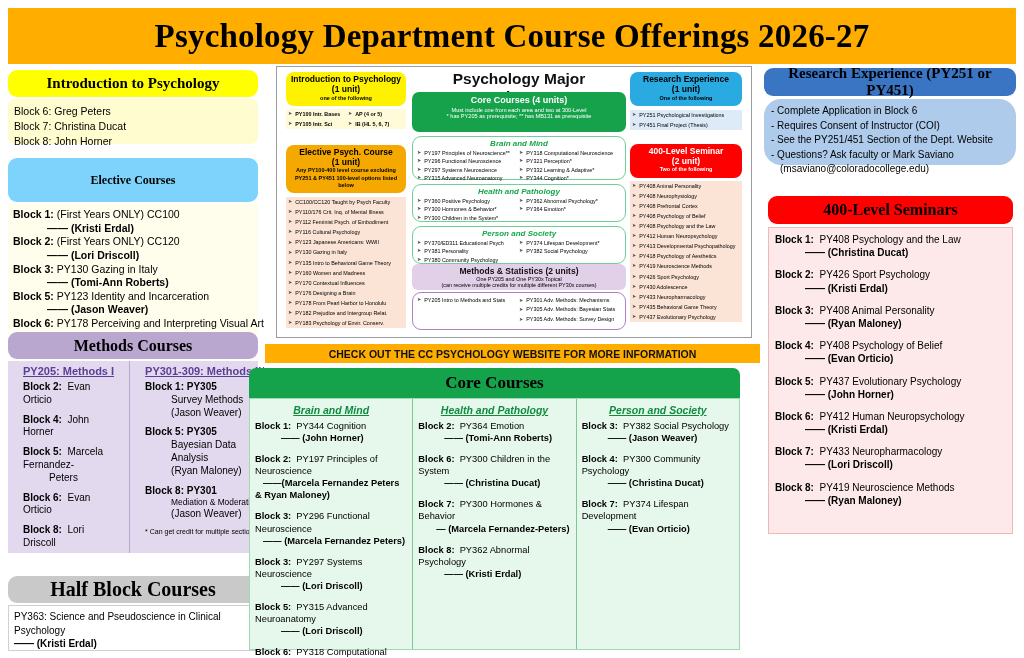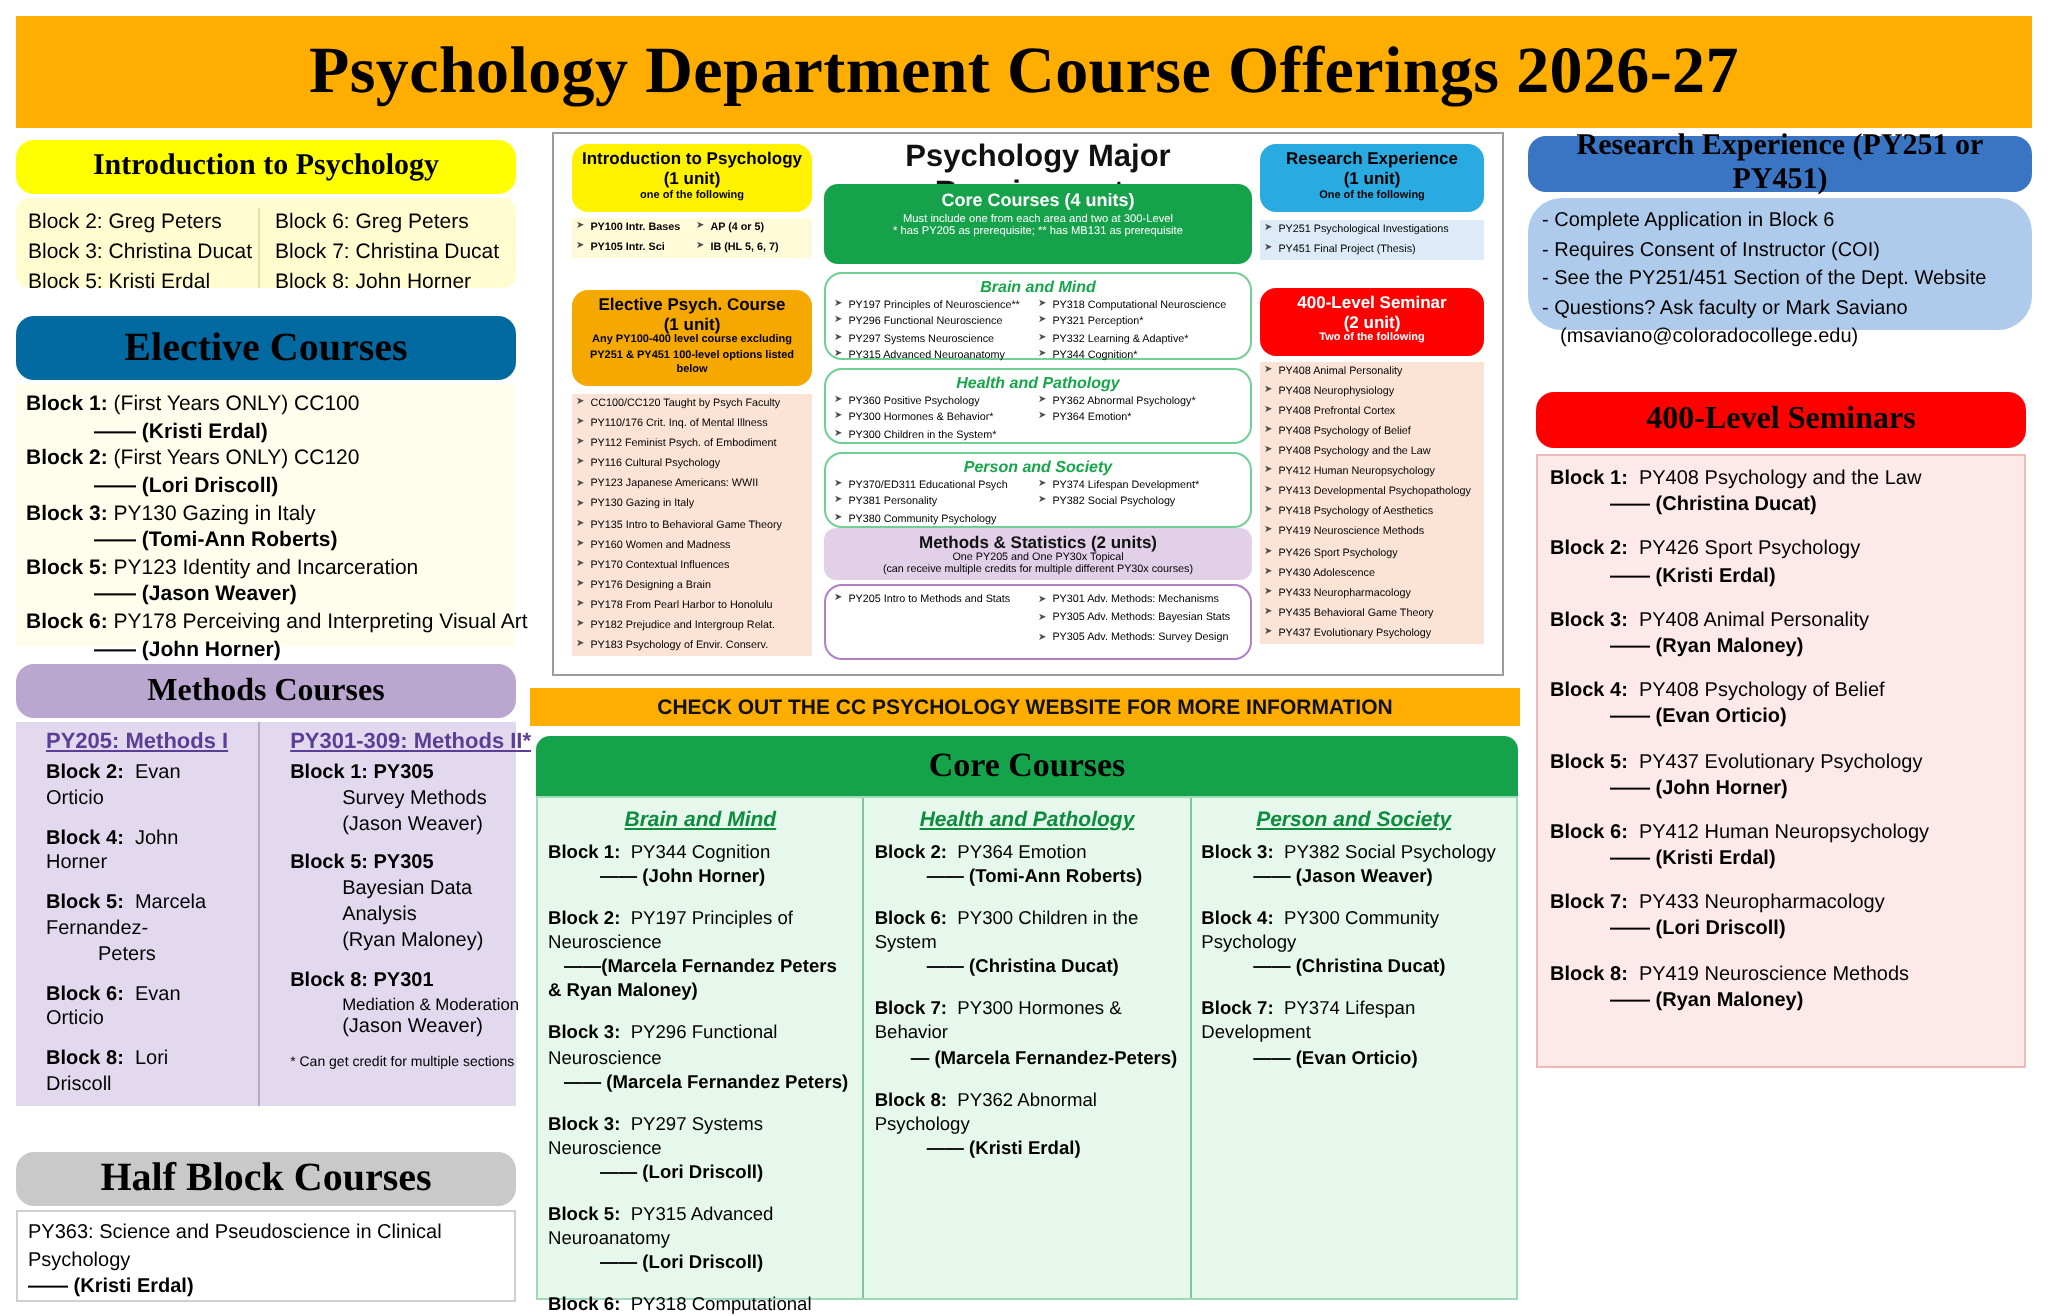--- a/index.html
+++ b/index.html
@@ -33,21 +33,21 @@
   #intro-panel .panel-head{background:#FFFF00;height:27px;font-size:15px;}
   #intro-body{
     background:#FFFCD0;border-radius:7px;margin-top:2px;height:45px;
     display:flex;padding:5px 6px 0 6px;box-sizing:border-box;
   }
   #intro-body .col{flex:1;}
   #intro-body .col+.col{border-left:1px solid #e6e0a8;padding-left:8px;}
   #intro-body .line{font-size:10.5px;line-height:1.42;white-space:nowrap;}
 
   #elective-panel{position:absolute;left:8px;top:158px;width:250px;}
-  #elective-panel .panel-head{background:#0369a1;height:32px;font-size:20px;}
+  #elective-panel .panel-head{background:#7dd3fc;height:44px;font-size:12px;}
   #elective-body{background:#FFFDEB;margin-top:2px;padding:4px 5px 5px 5px;box-sizing:border-box;height:131px;}
   #elective-body .row{font-size:10.5px;line-height:1.30;white-space:nowrap;}
   #elective-body .prof{padding-left:34px;font-weight:bold;}
 
   #methods-panel{position:absolute;left:8px;top:332px;width:250px;}
   #methods-panel .panel-head{background:#B9A7D0;height:27px;font-size:16px;}
   #methods-body{background:#E2D9EE;margin-top:2px;height:192px;display:flex;box-sizing:border-box;}
   #methods-body .mcol{flex:1;padding:4px 15px;box-sizing:border-box;}
   #methods-body .mcol+.mcol{border-left:1px solid #b9a7d0;}
   .mhead{
@@ -125,21 +125,21 @@
   .rlist .it{font-size:5.4px;line-height:1.5;padding:1px 2px;display:flex;gap:3px;white-space:nowrap;}
 
   
   #web-banner{
     position:absolute;left:265px;top:344px;width:495px;height:19px;
     background:#FFAE00;display:flex;align-items:center;justify-content:center;
     font-size:10.5px;font-weight:bold;color:#111;
   }
 
   
-  #bottom-core{position:absolute;left:268px;top:368px;width:491px;height:232px;}
+  #bottom-core{position:absolute;left:249px;top:368px;width:491px;height:232px;}
   #bottom-core .panel-head{background:#14A24A;height:30px;font-size:17px;border-radius:7px 7px 0 0;color:#000;}
   #core-cols{display:flex;height:252px;background:#E6F7EC;border:1px solid #9fd9b6;box-sizing:border-box;}
   #core-cols .ccol{flex:1;padding:3px 5px;box-sizing:border-box;}
   #core-cols .ccol+.ccol{border-left:1px solid #7fc79b;}
   .chead{
     text-align:center;font-weight:bold;font-style:italic;font-size:10.5px;
     color:#0E8C3E;text-decoration:underline;margin:2px 0 4px;
   }
   .crow{font-size:9.3px;line-height:1.3;margin-bottom:9px;}
   .crow .sub{display:block;padding-left:26px;font-weight:bold;}
@@ -161,25 +161,20 @@
 </head>
 <body>
 
 <div id="title-bar">
   <div class="t">Psychology Department Course Offerings 2026-27</div>
 </div>
 
 <div id="intro-panel">
   <div class="panel-head">Introduction to Psychology</div>
   <div id="intro-body">
-    <div class="col">
-      <div class="line">Block 2: Greg Peters</div>
-      <div class="line">Block 3: Christina Ducat</div>
-      <div class="line">Block 5: Kristi Erdal</div>
-    </div>
     <div class="col">
       <div class="line">Block 6: Greg Peters</div>
       <div class="line">Block 7: Christina Ducat</div>
       <div class="line">Block 8: John Horner</div>
     </div>
   </div>
 </div>
 
 <div id="elective-panel">
   <div class="panel-head">Elective Courses</div>

